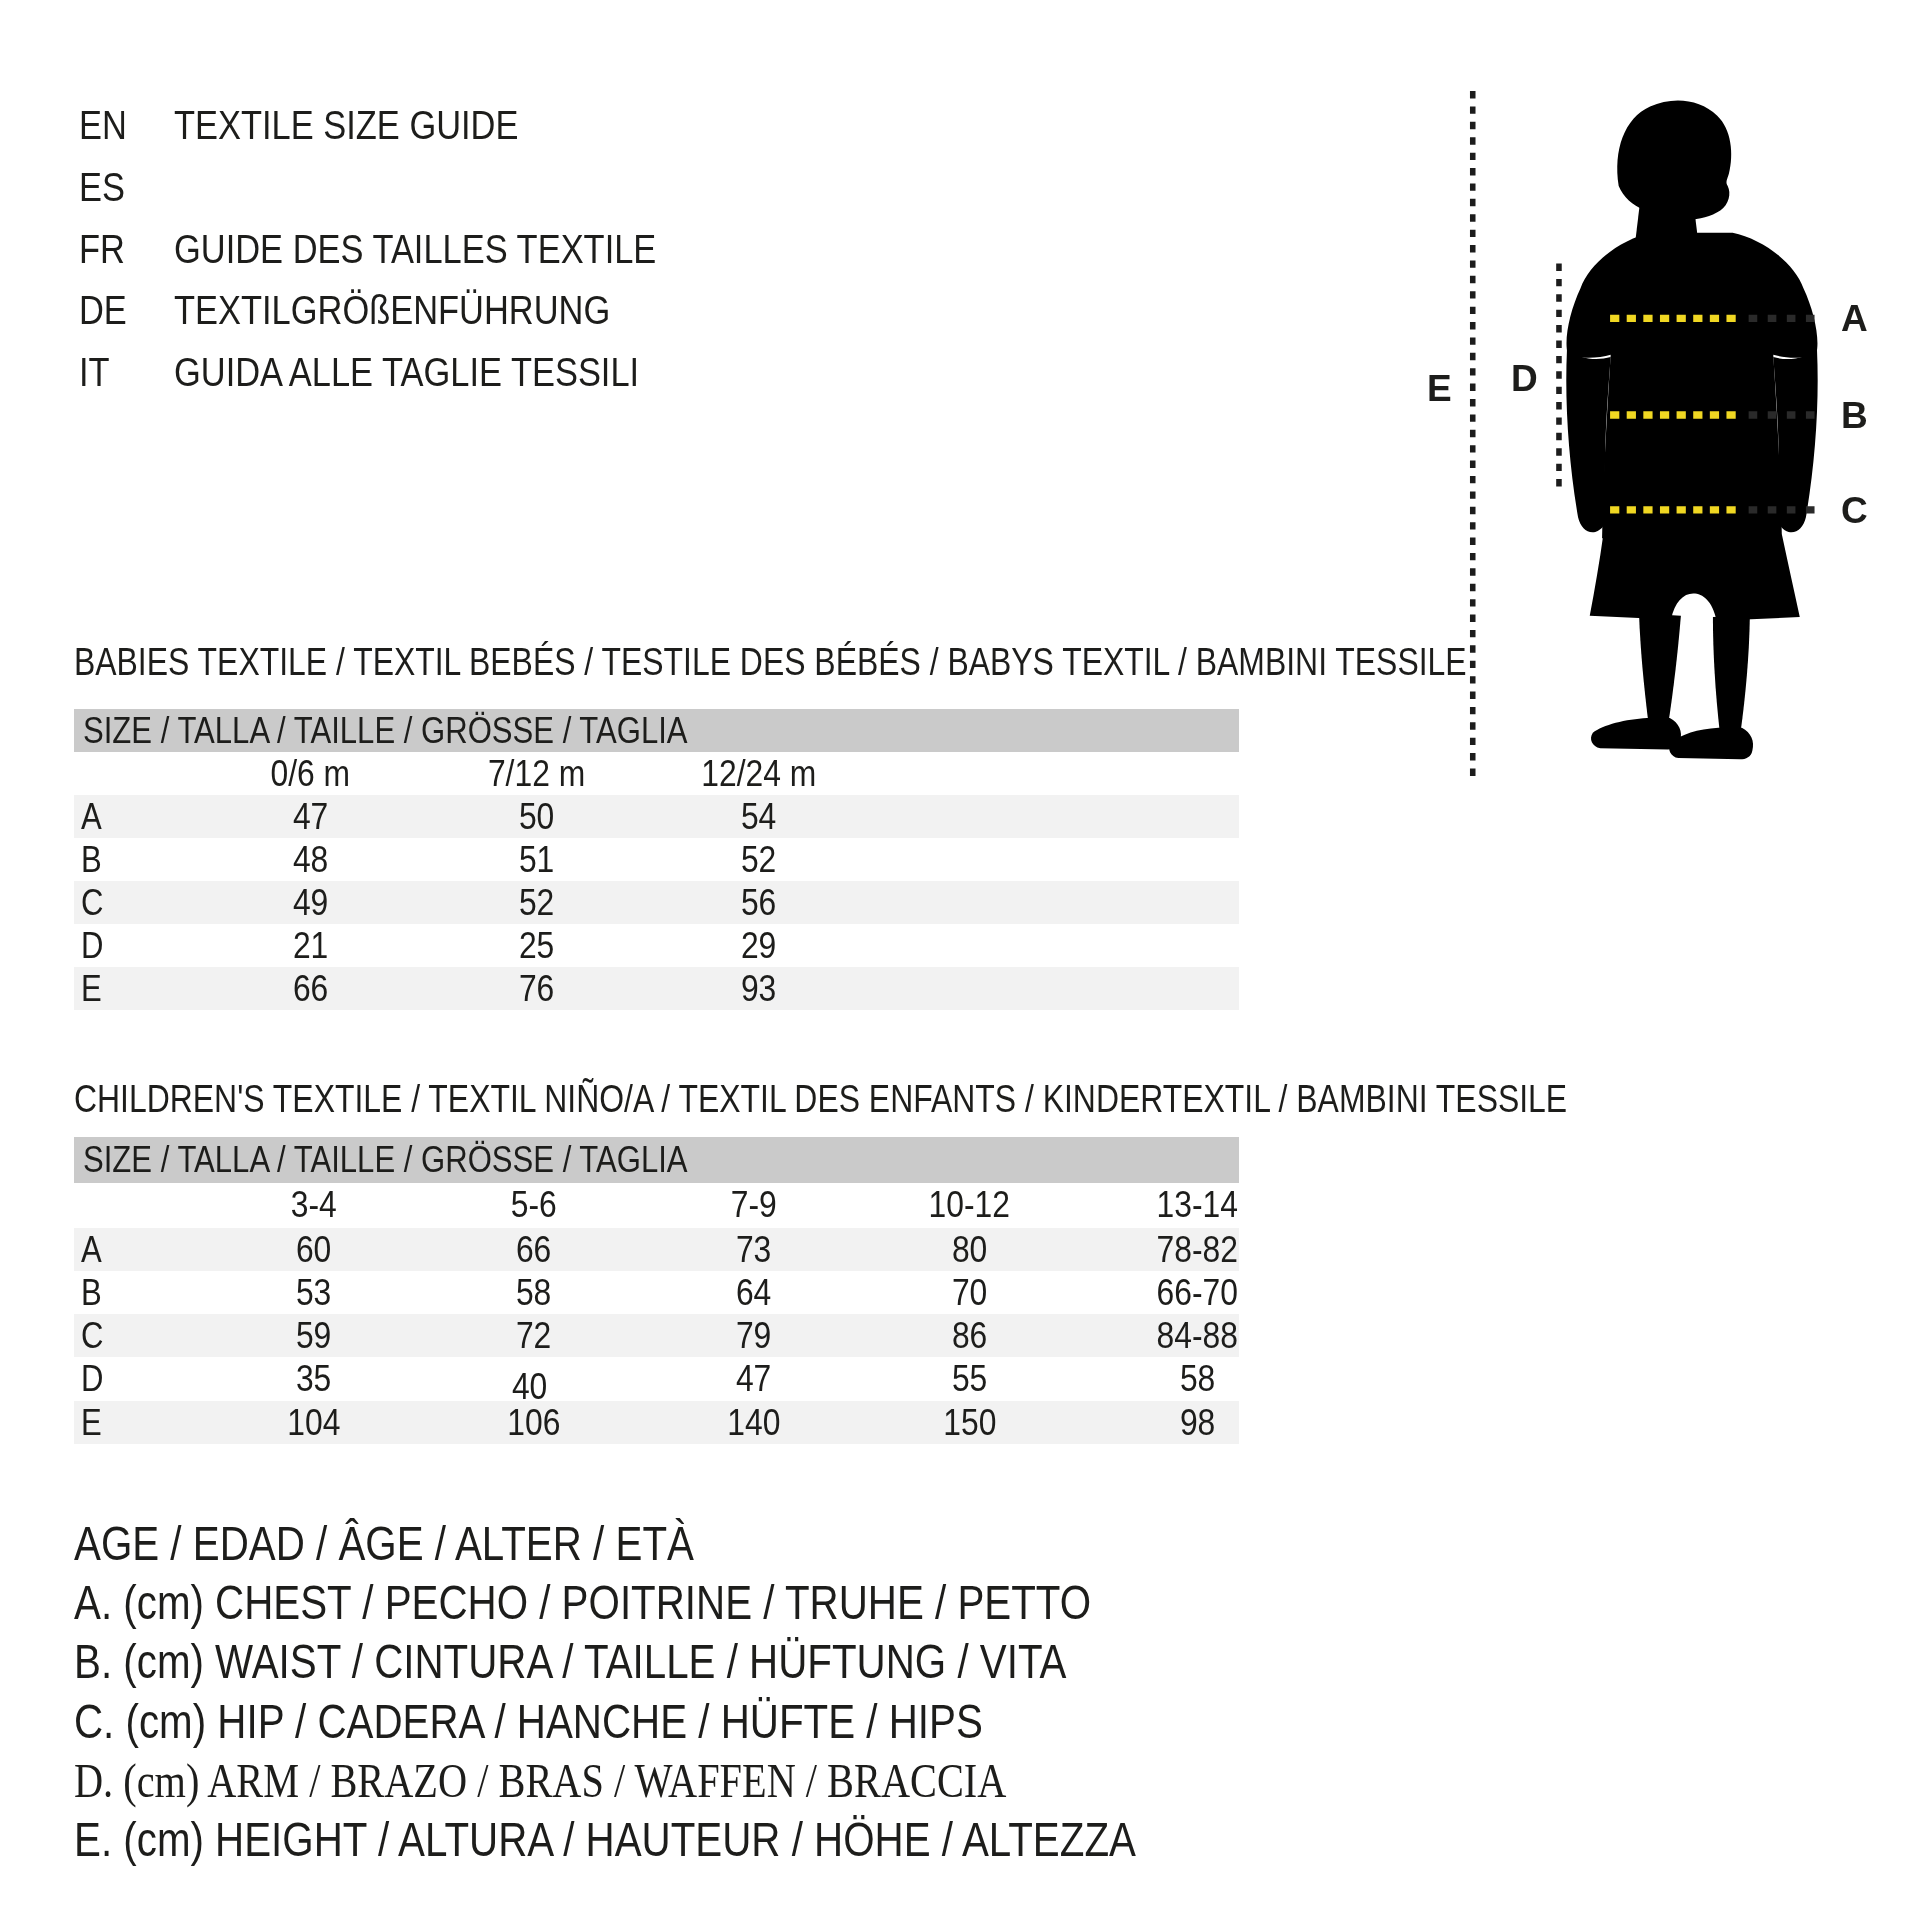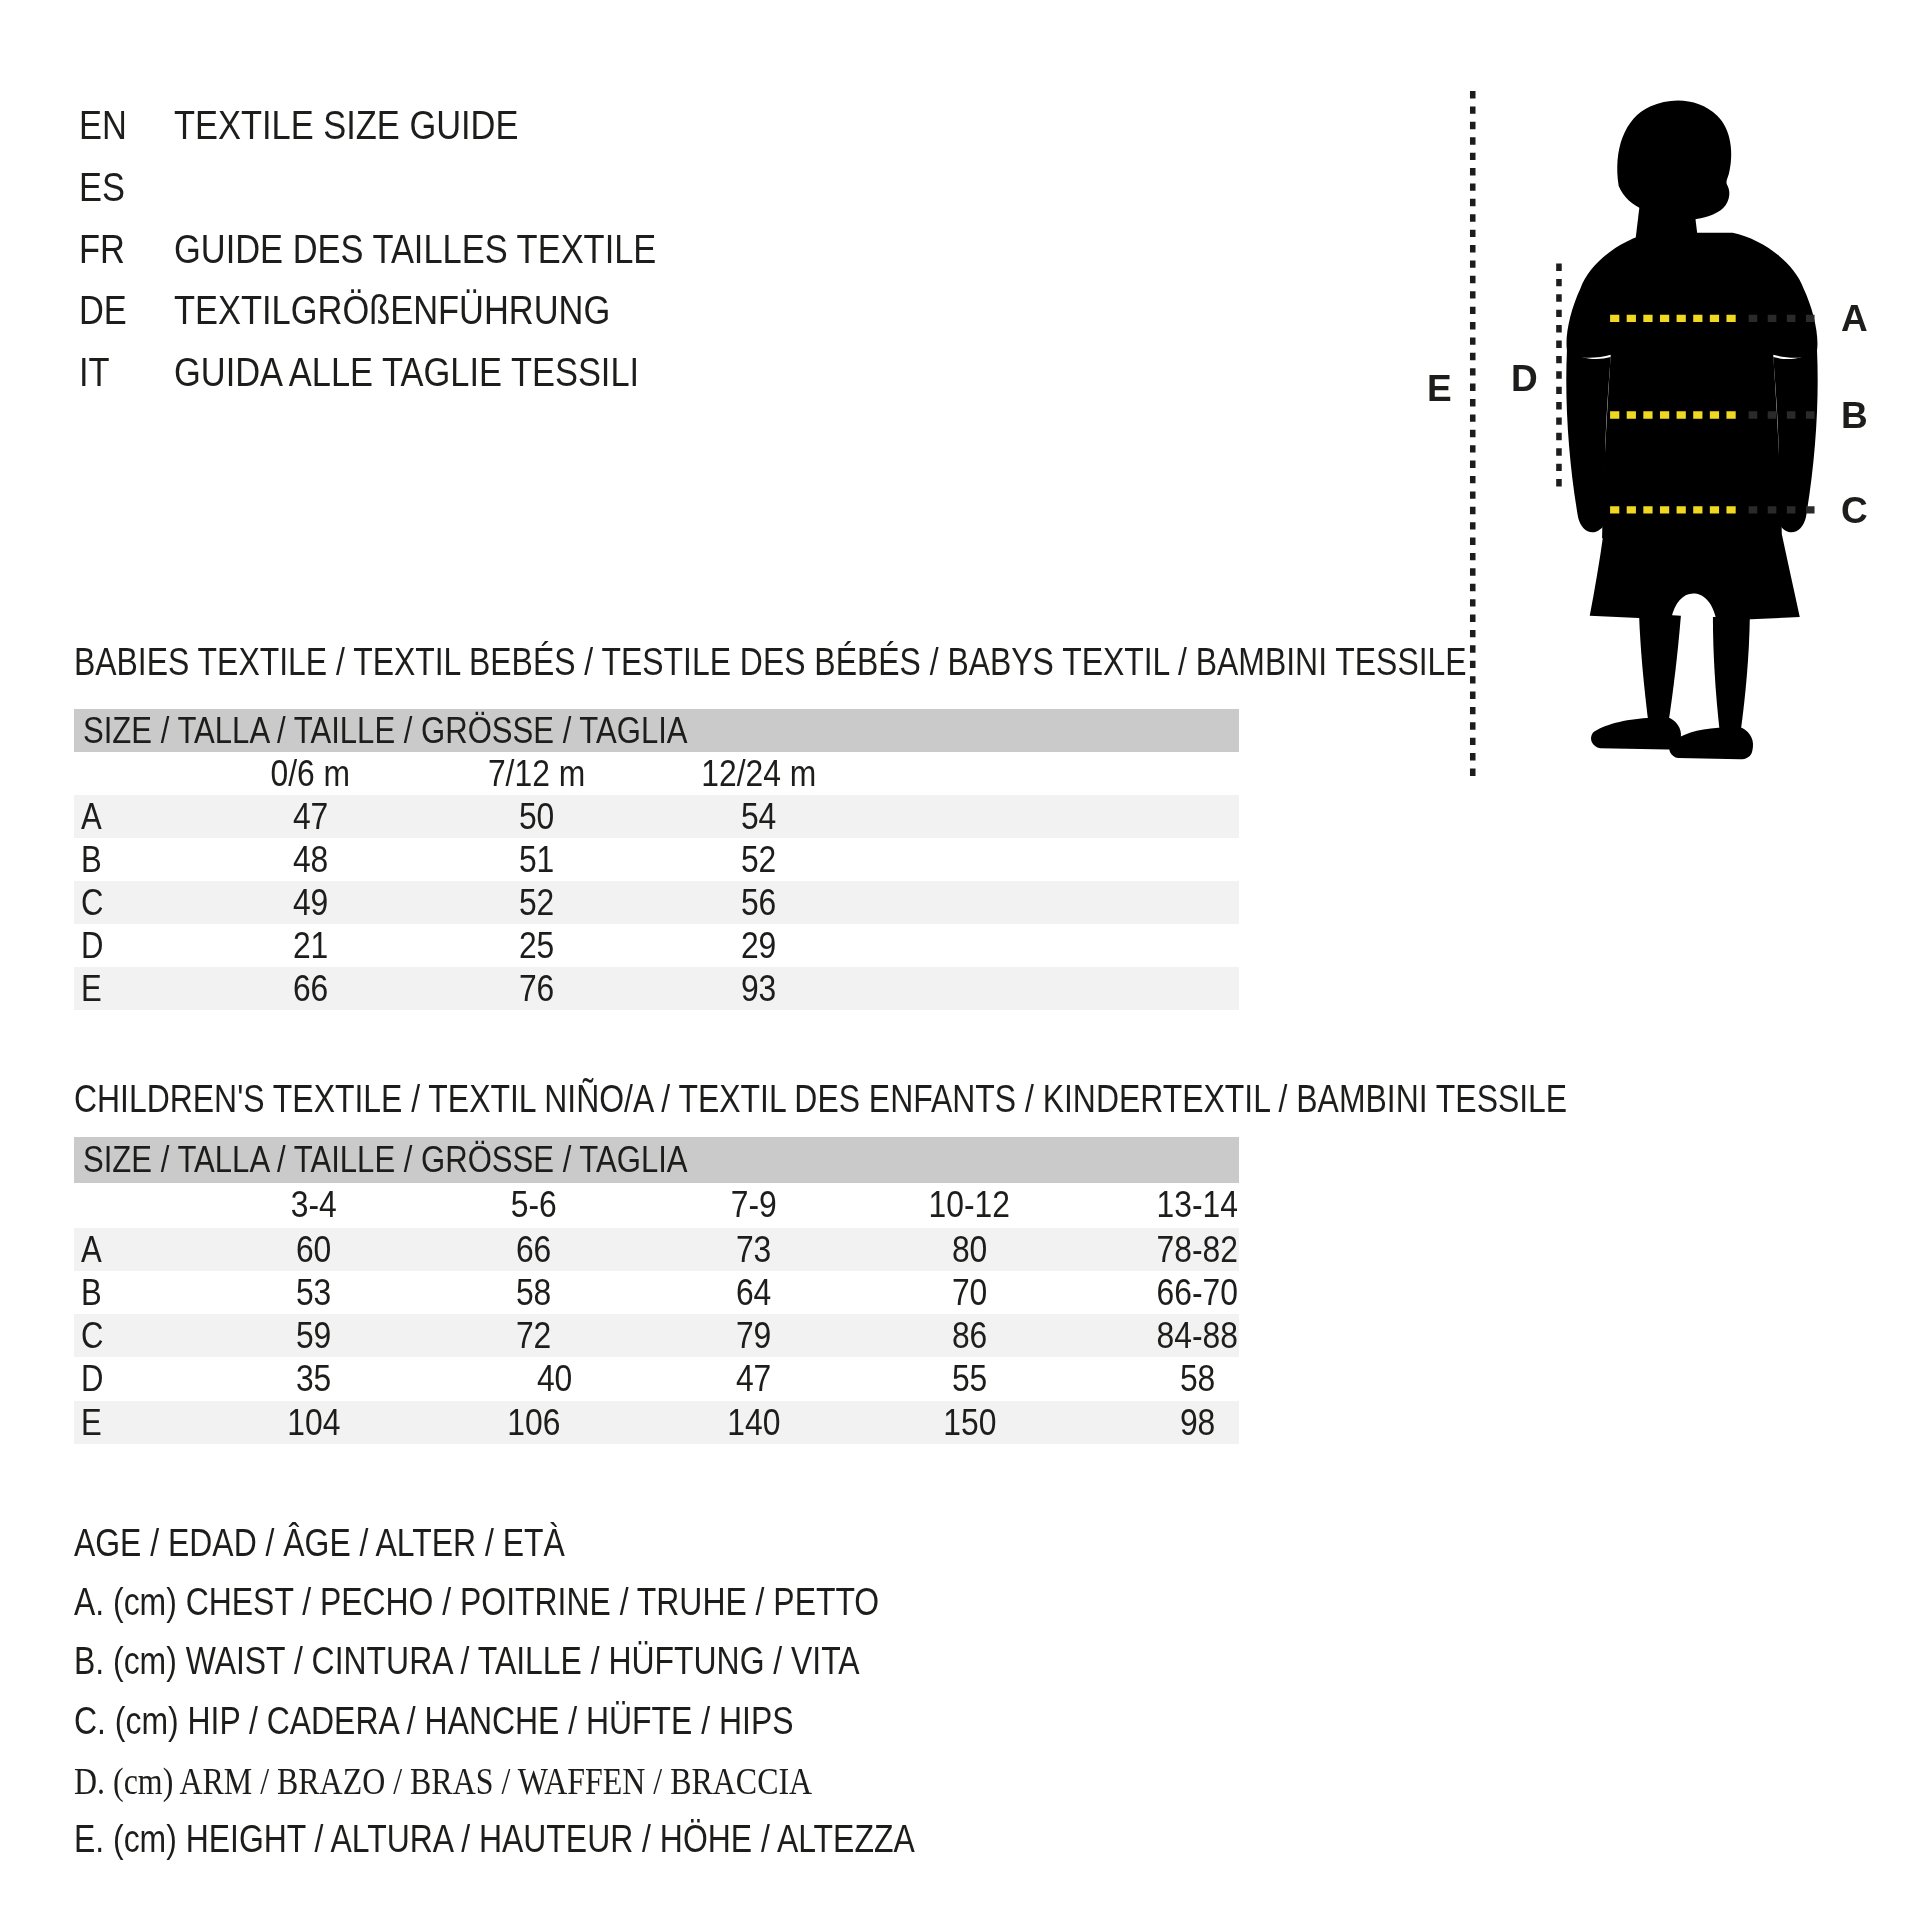--- a/index.html
+++ b/index.html
@@ -21,21 +21,21 @@
   
   .section-title{position:absolute;left:74px;height:43px;display:flex;align-items:center;font-size:38px;}
   
   .size-bar{position:absolute;left:74px;width:1165px;background:#cacaca;display:flex;align-items:center;font-size:37px;}
   .size-bar .pad{padding-left:8.6px;}
   .colhead-row,.t-row{position:absolute;left:74px;width:1165px;display:flex;align-items:center;font-size:37px;}
   .t-row.stripe{background:#f2f2f2;}
   .row-label{position:absolute;left:7.4px;top:0;height:100%;display:flex;align-items:center;}
   .cellwrap{position:absolute;top:0;height:100%;width:185px;display:flex;align-items:center;justify-content:center;}
   
-  .legend-line{position:absolute;left:74px;height:41px;display:flex;align-items:center;font-size:38px;}
+  .legend-line{position:absolute;left:74px;height:41px;display:flex;align-items:center;font-size:48px;}
   
   .fig-label{position:absolute;font-size:37px;font-weight:bold;line-height:37px;}
 </style>
 </head>
 <body>
 
 <div class="canvas">
 
   <div>
     <div class="lang-row" style="top:105px;justify-content:space-between;">
@@ -269,21 +269,21 @@
         <span class="cond-c">84-88</span>
       </span>
   </div>
   <div class="t-row" style="top:1357px;height:43px;">
     <span class="row-label">
         <span class="cond">D</span>
       </span>
     <span class="cellwrap" style="left:147px;">
         <span class="cond-c">35</span>
       </span>
-    <span class="cellwrap" style="left:388px;">
+    <span class="cellwrap" style="left:363px;margin-top:8px;">
         <span class="cond-c">40</span>
       </span>
     <span class="cellwrap" style="left:587px;">
         <span class="cond-c">47</span>
       </span>
     <span class="cellwrap" style="left:803px;">
         <span class="cond-c">55</span>
       </span>
     <span class="cellwrap" style="left:1031px;">
         <span class="cond-c">58</span>

